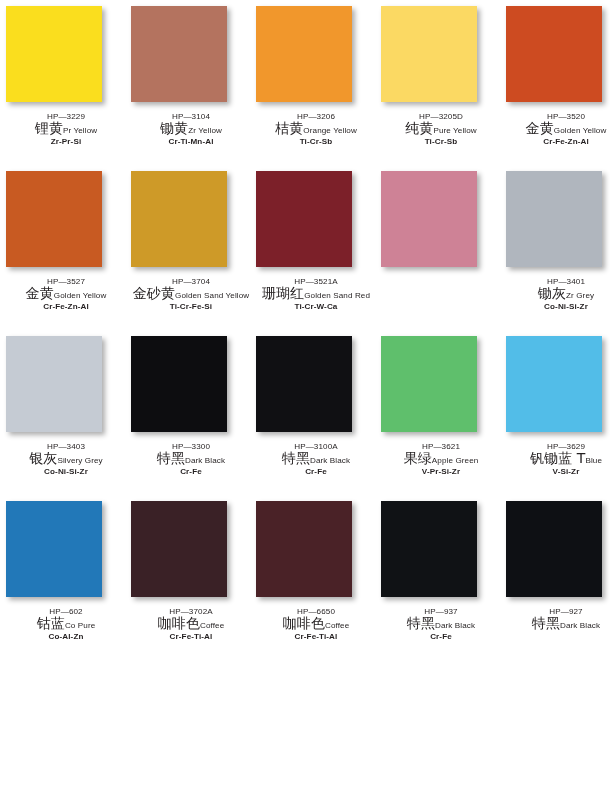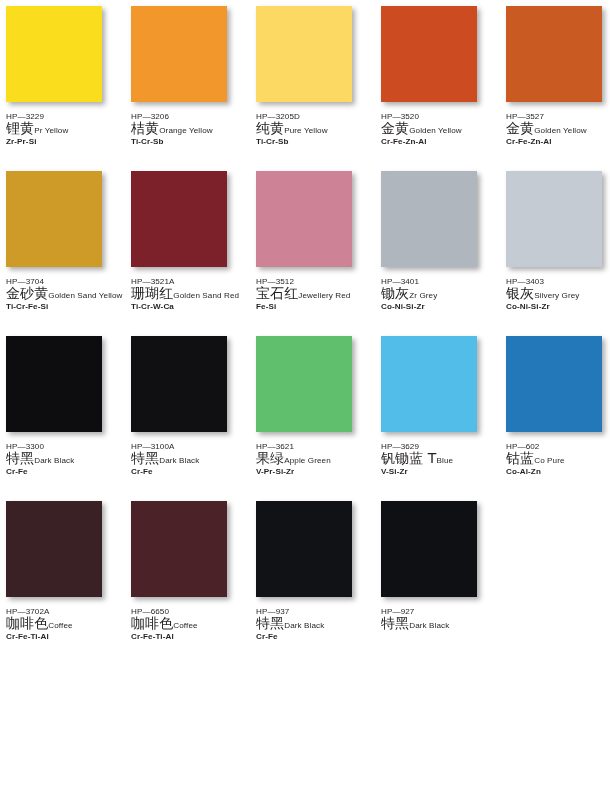--- a/index.html
+++ b/index.html
@@ -26,20 +26,21 @@
     grid-template-columns: repeat(5, 125px);
     grid-auto-rows: 165px;
     column-gap: 0px;
     row-gap: 0px;
   }
   .swatch-cell {
     position: relative;
     width: 125px;
     height: 165px;
     box-sizing: border-box;
+    text-align: center;
   }
   .swatch-chip {
     position: relative;
     width: 96px;
     height: 96px;
     box-shadow: 3px 3px 5px rgba(0,0,0,0.32);
   }
   .swatch-caption {
     margin-top: 9px;
     width: 120px;
@@ -74,20 +75,28 @@
   <div class="swatch-grid">
       <div class="swatch-cell">
         <div class="swatch-chip" style="background: rgb(250, 222, 30);"></div>
         <div class="swatch-caption">
           <div class="swatch-code">HP—3229</div>
           <div class="swatch-name"><span class="cn">锂黄</span><span>Pr Yellow</span></div>
           <div class="swatch-formula">Zr-Pr-Si</div>
         </div>
       </div>
       <div class="swatch-cell">
+        <div class="swatch-chip" style="background: rgb(180, 115, 95);"></div>
+        <div class="swatch-caption">
+          <div class="swatch-code">HP—3104</div>
+          <div class="swatch-name"><span class="cn">锄黄</span><span>Zr Yellow</span></div>
+          <div class="swatch-formula">Cr-Ti-Mn-Al</div>
+        </div>
+      </div>
+      <div class="swatch-cell">
         <div class="swatch-chip" style="background: rgb(241, 151, 44);"></div>
         <div class="swatch-caption">
           <div class="swatch-code">HP—3206</div>
           <div class="swatch-name"><span class="cn">桔黄</span><span>Orange Yellow</span></div>
           <div class="swatch-formula">Ti-Cr-Sb</div>
         </div>
       </div>
       <div class="swatch-cell">
         <div class="swatch-chip" style="background: rgb(251, 217, 99);"></div>
         <div class="swatch-caption">
@@ -123,25 +132,20 @@
       <div class="swatch-cell">
         <div class="swatch-chip" style="background: rgb(124, 32, 41);"></div>
         <div class="swatch-caption">
           <div class="swatch-code">HP—3521A</div>
           <div class="swatch-name"><span class="cn">珊瑚红</span><span>Golden Sand Red</span></div>
           <div class="swatch-formula">Ti-Cr-W-Ca</div>
         </div>
       </div>
       <div class="swatch-cell">
         <div class="swatch-chip" style="background: rgb(206, 130, 150);"></div>
-        <div class="swatch-caption">
-          <div class="swatch-code">HP—3512</div>
-          <div class="swatch-name"><span class="cn">宝石红</span><span>Jewellery Red</span></div>
-          <div class="swatch-formula">Fe-Si</div>
-        </div>
       </div>
       <div class="swatch-cell">
         <div class="swatch-chip" style="background: rgb(176, 182, 190);"></div>
         <div class="swatch-caption">
           <div class="swatch-code">HP—3401</div>
           <div class="swatch-name"><span class="cn">锄灰</span><span>Zr Grey</span></div>
           <div class="swatch-formula">Co-Ni-Si-Zr</div>
         </div>
       </div>
       <div class="swatch-cell">

